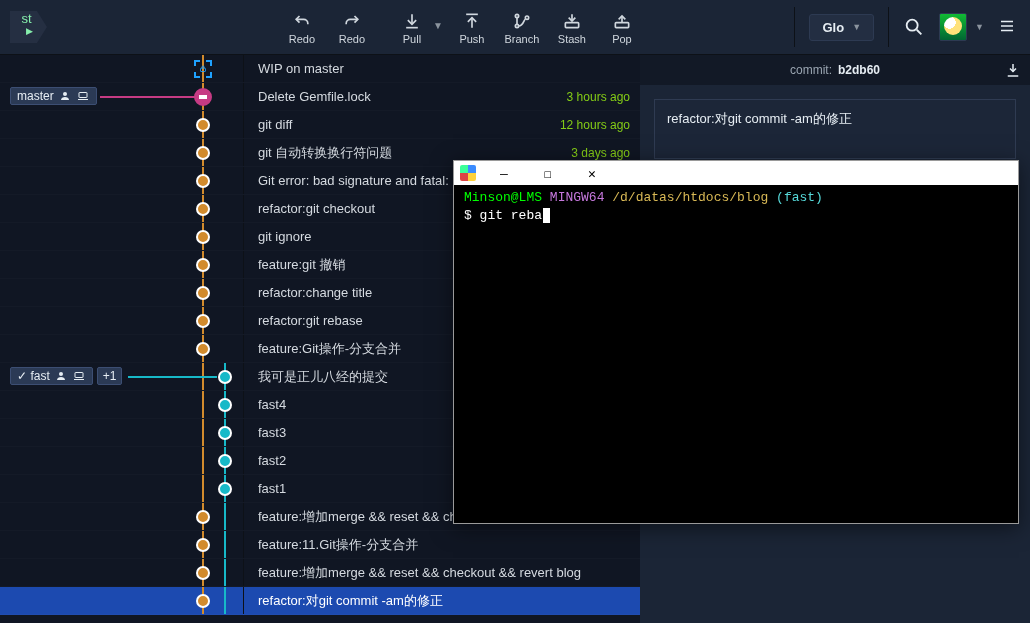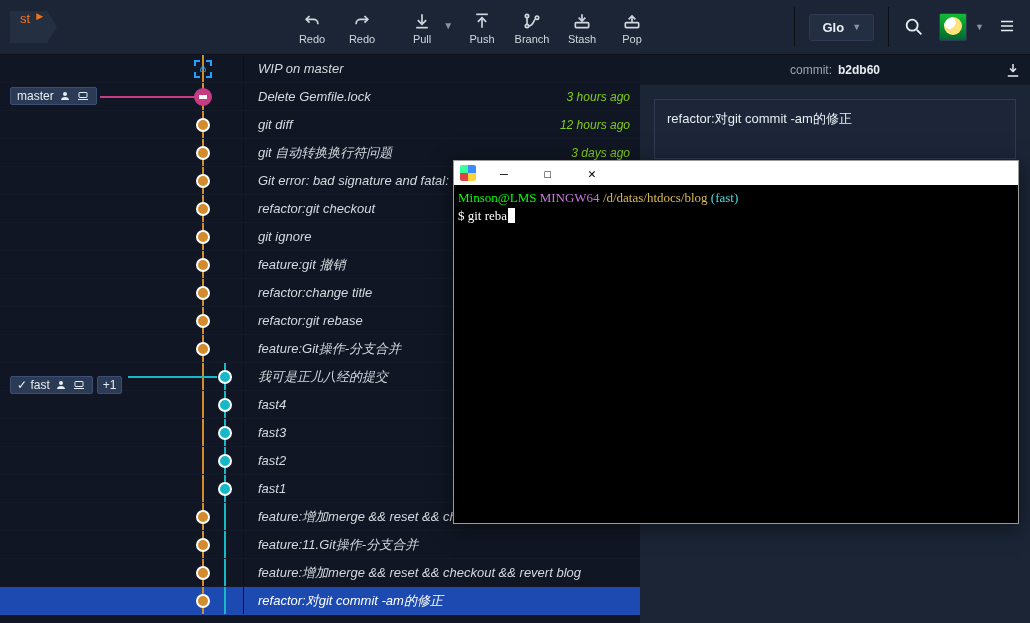--- a/index.html
+++ b/index.html
@@ -18,28 +18,29 @@
   .topbar {
     height: 55px;
     background: #1b2536;
     border-bottom: 1px solid #0d1117;
     display: flex;
     align-items: center;
     position: relative;
   }
   .current-branch {
     display: flex;
-    align-items: flex-start;
+    align-items: center;
     height: 32px;
     background: #252f42;
     padding: 0 14px 0 10px;
     margin: 4px 10px;
-    color: #f97316;
+    color: #86efac;
     clip-path: polygon(0 0, calc(100% - 10px) 0, 100% 50%, calc(100% - 10px) 100%, 0 100%);
     cursor: pointer;
+    flex-direction: column;
   }
   .toolbar-center {
     display: flex;
     align-items: flex-start;
     gap: 0;
     margin-left: 220px;
     height: 100%;
     padding-top: 6px;
   }
   .tb-btn {
@@ -144,21 +145,21 @@
     height:28px;
     display:flex;
     align-items:center;
     border-bottom:1px solid rgba(255,255,255,.02);
     position:relative;
   }
   .row.selected{ background:#1c4ab0;}
   .row .meta {
     position:absolute; left:258px; right:10px;
     display:flex; align-items:center;
-    color:#d5dae0; font-size:13px;font-style:italic;
+    color:#d5dae0; font-size:13px;
   }
   .row .meta .msg{ flex:1; white-space:nowrap; overflow:hidden; text-overflow:ellipsis;}
   .row .meta .time{ color:#84cc16; font-size:12px; padding-left:8px;}
   .row.selected .meta .msg{ color:#fff; }
   .row .sep-bar{
     position:absolute; left:243px; top:0; bottom:0; width:1px; background:#0d1117;
   }
 
   
   .badges{
@@ -235,23 +236,23 @@
   .term-title .ttext{ flex:1; }
   .term-title .winctl{
     display:flex;
   }
   .term-title .wc{
     width:44px; height:24px; display:flex; align-items:center; justify-content:center;
     cursor:pointer; font-family:monospace; font-size:13px;
   }
   .term-body{
     flex:1; background:#000;
-    font-family:Liberation Serif, serif;
+    font-family:Liberation Mono, monospace;
     font-size:13px; line-height:1.4;
-    padding:4px 4px;
+    padding:4px 10px;
     color:#fff;
   }
   .term-body .t-green{ color:#00ff00;}
   .term-body .t-purple{ color:#c678dd;}
   .term-body .t-gold{ color:#d9b956;}
   .term-body .t-cyan{ color:#56d9d9;}
   .term-body .cursor{
     display:inline-block; width:7px; height:15px;
     background:#fff; vertical-align:text-bottom; margin-left:1px;
   }
@@ -491,21 +492,21 @@
           </div>
         </div>
         <div class="row">
           <div class="lanes">
             <div class="vline c-orange" style="left: 202px;"></div>
             <div class="vline c-cyan" style="left: 224px;"></div>
             <div class="dot" style="background: rgb(23, 185, 200); left: 225px; top: 14px;"></div>
             <div style="position: absolute; left: 128px; right: 26px; top: 13px; height: 2px; background: rgb(23, 185, 200);"></div>
           </div>
           <div class="sep-bar"></div>
-          <div class="badges" style="top: 13px;">
+          <div class="badges" style="top: 4px;">
             <span class="badge check">✓ fast <span class="mini">
                 <svg viewBox="0 0 24 24" fill="currentColor">
                   <circle cx="12" cy="8" r="4"></circle>
                   <path d="M4 20c0-4 4-6 8-6s8 2 8 6"></path>
                 </svg>
               </span> <span class="mini">
                 <svg viewBox="0 0 24 24" fill="none" stroke="currentColor" stroke-width="2">
                   <rect x="4" y="5" width="16" height="10" rx="1"></rect>
                   <path d="M2 19h20"></path>
                 </svg>

